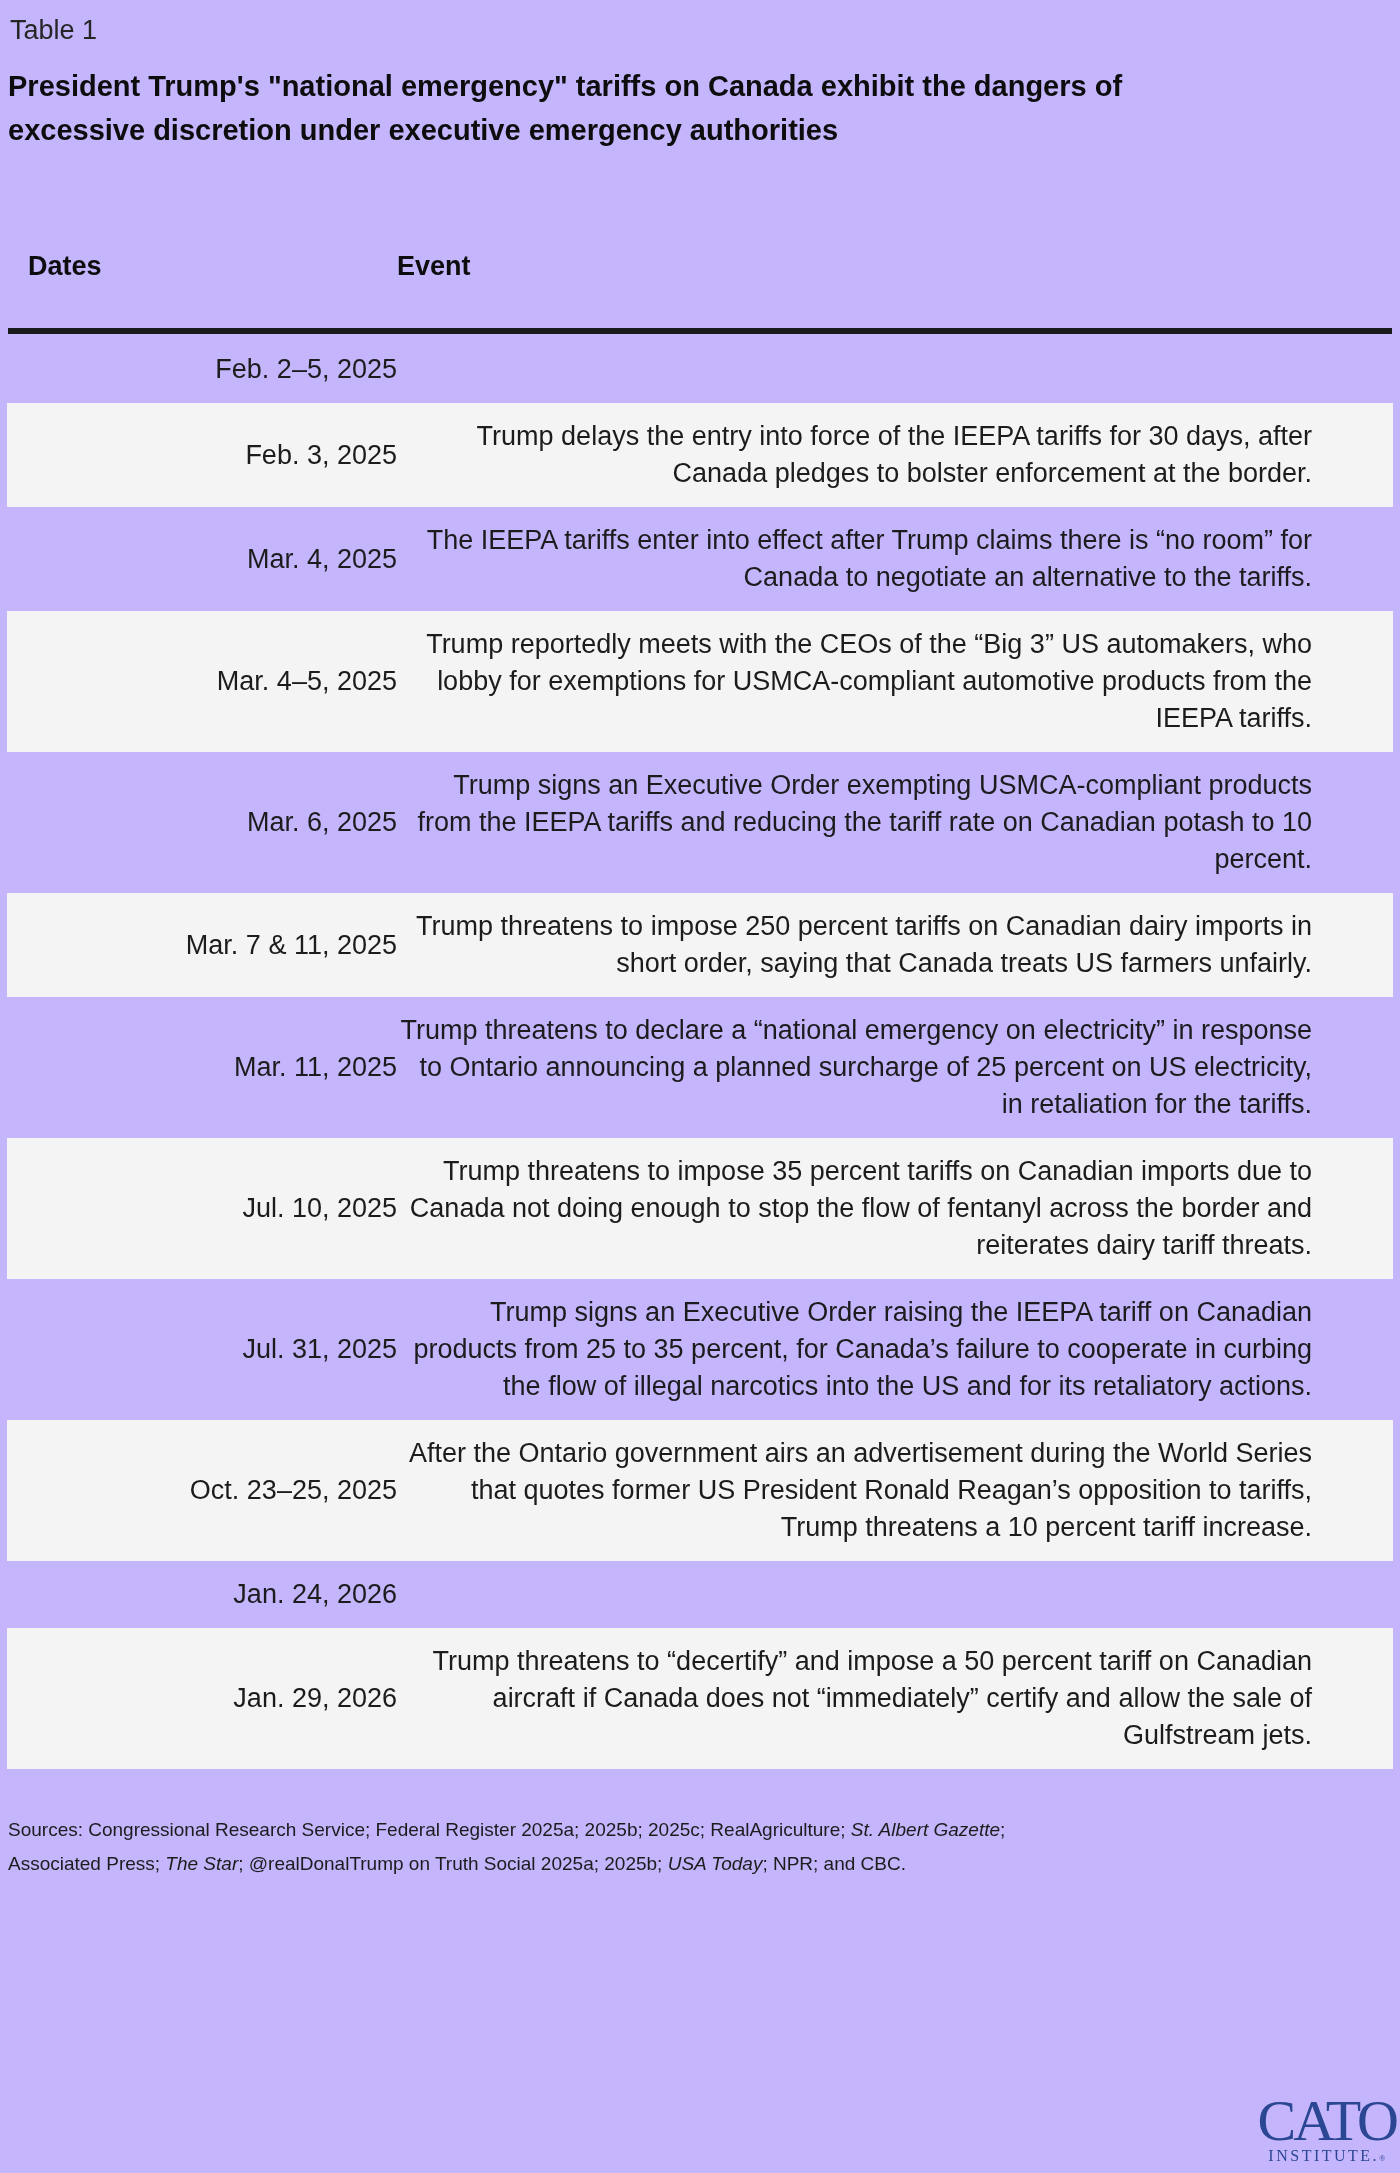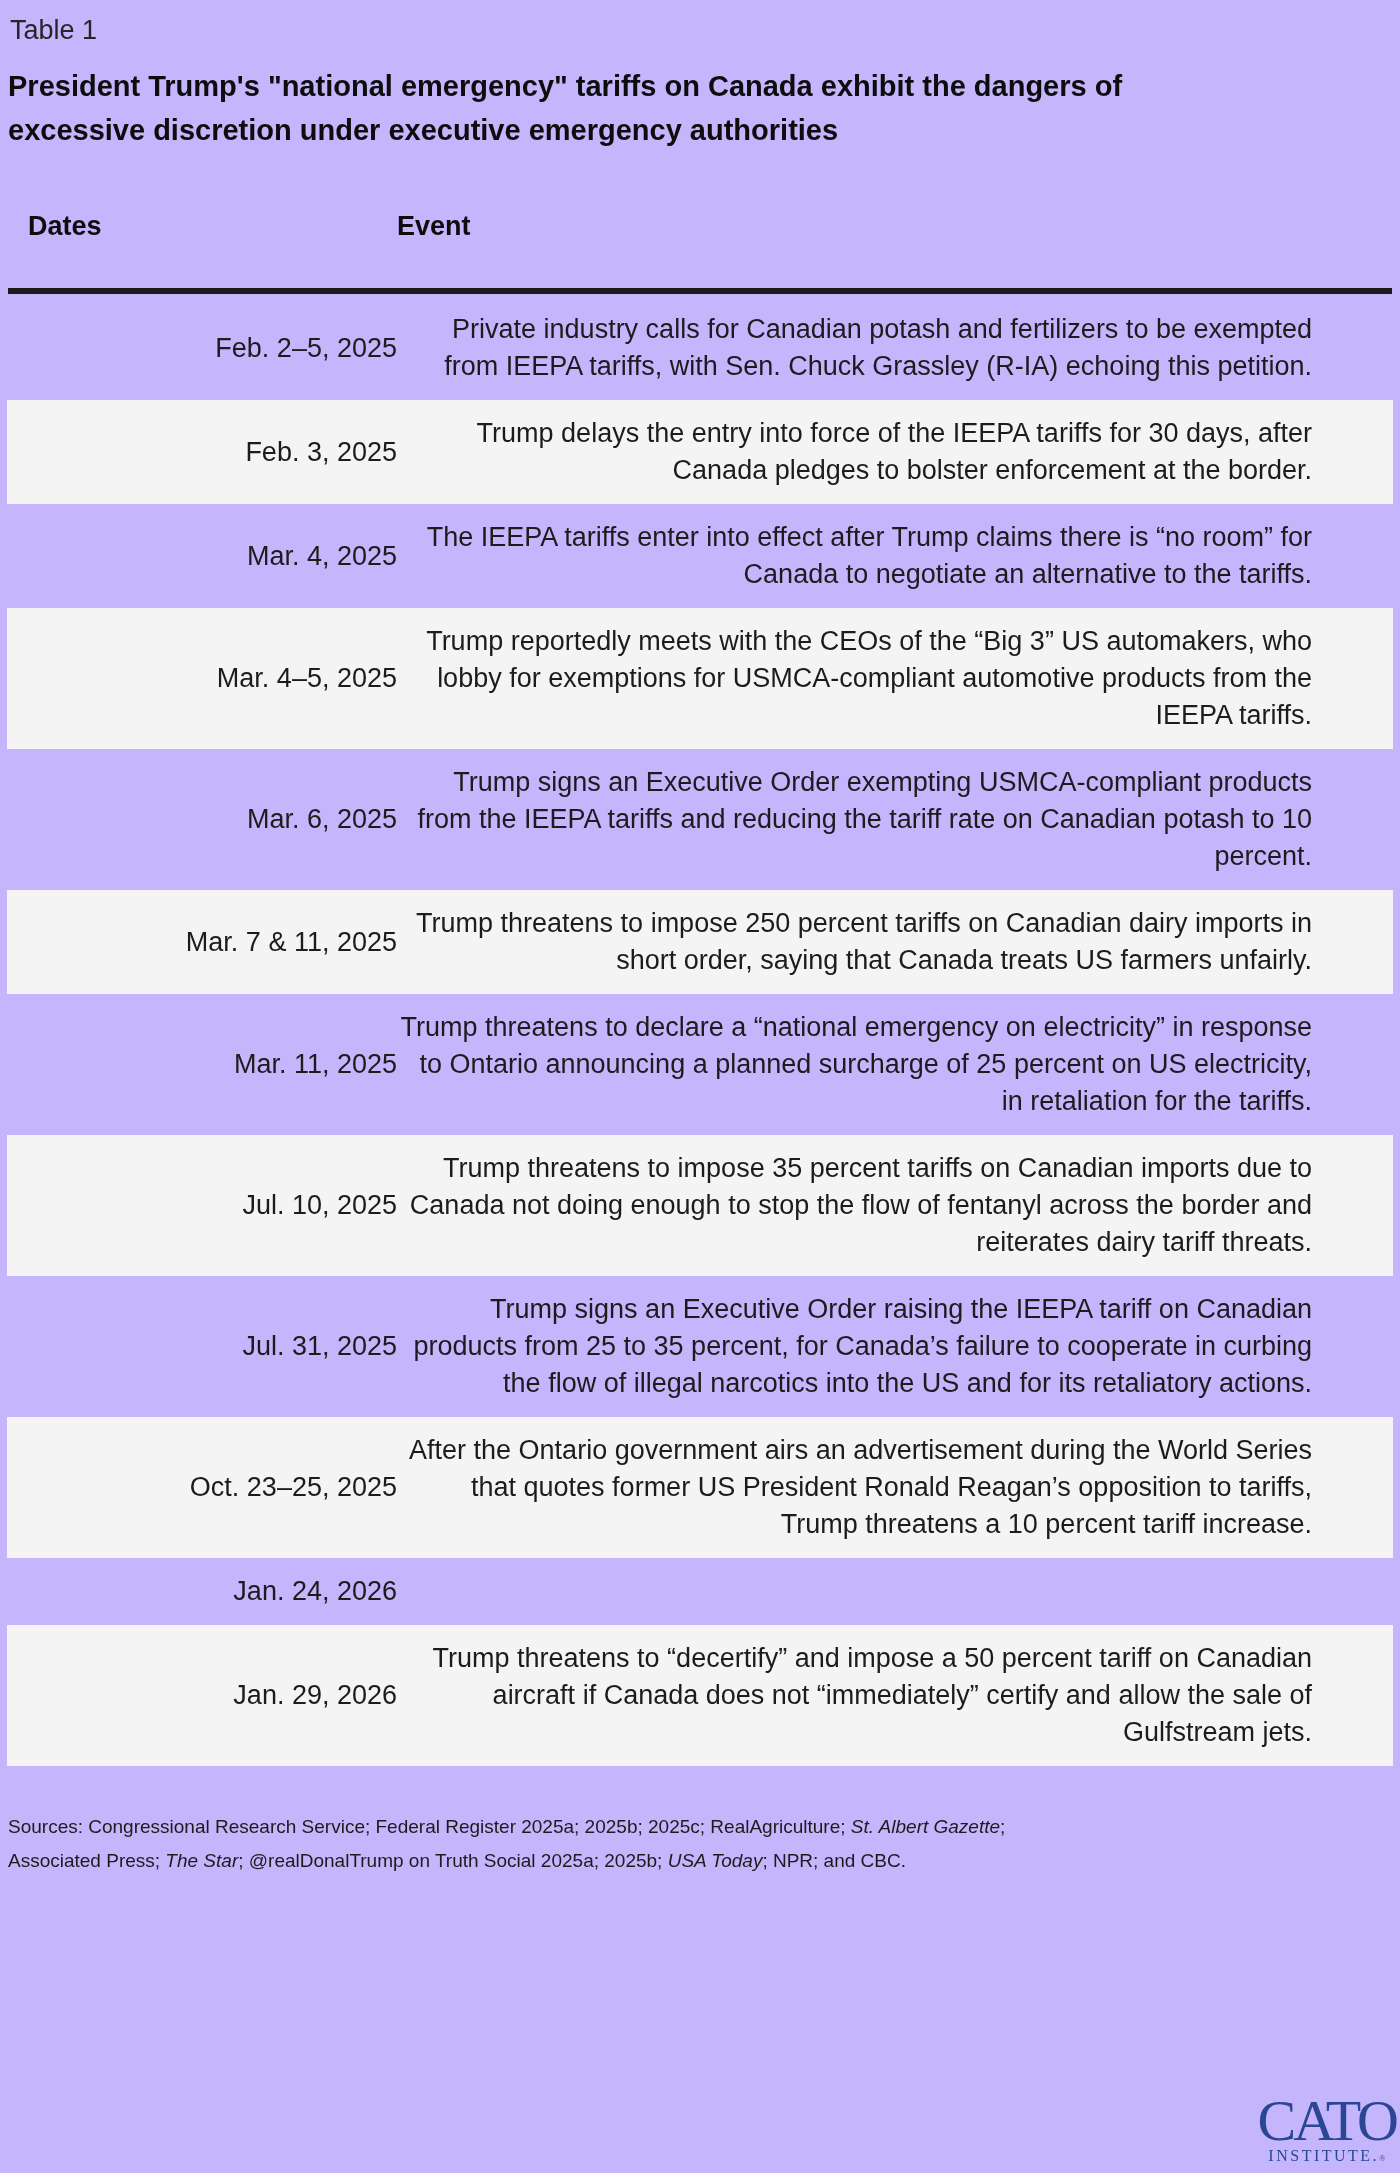--- a/index.html
+++ b/index.html
@@ -35,20 +35,21 @@
   }
   .thead {
     display: flex;
     margin: 58px 7px 0 7px;
   }
   .th {
     font-size: 27px;
     font-weight: 700;
     color: #0d0d0d;
     line-height: 32px;
+    margin-top: 40px;
   }
   .th-dates {
     width: 390px;
     padding-left: 21px;
     box-sizing: border-box;
     flex: 0 0 auto;
   }
   .th-event { flex: 1; }
   .rule {
     height: 6px;
@@ -133,21 +134,20 @@
   <div class="thead">
     <div class="th th-dates">Dates</div>
     <div class="th th-event">Event</div>
   </div>
 
   <div class="rule"></div>
 
   <div class="tbody" id="tbody">
       <div class="row">
         <div class="cell-date">Feb. 2–5, 2025</div>
-        <div class="cell-event">Private industry calls for Canadian potash and fertilizers to be exempted from IEEPA tariffs, with Sen. Chuck Grassley (R-IA) echoing this petition.</div>
       </div>
       <div class="row">
         <div class="cell-date">Feb. 3, 2025</div>
         <div class="cell-event">Trump delays the entry into force of the IEEPA tariffs for 30 days, after Canada pledges to bolster enforcement at the border.</div>
       </div>
       <div class="row">
         <div class="cell-date">Mar. 4, 2025</div>
         <div class="cell-event">The IEEPA tariffs enter into effect after Trump claims there is “no room” for Canada to negotiate an alternative to the tariffs.</div>
       </div>
       <div class="row">

